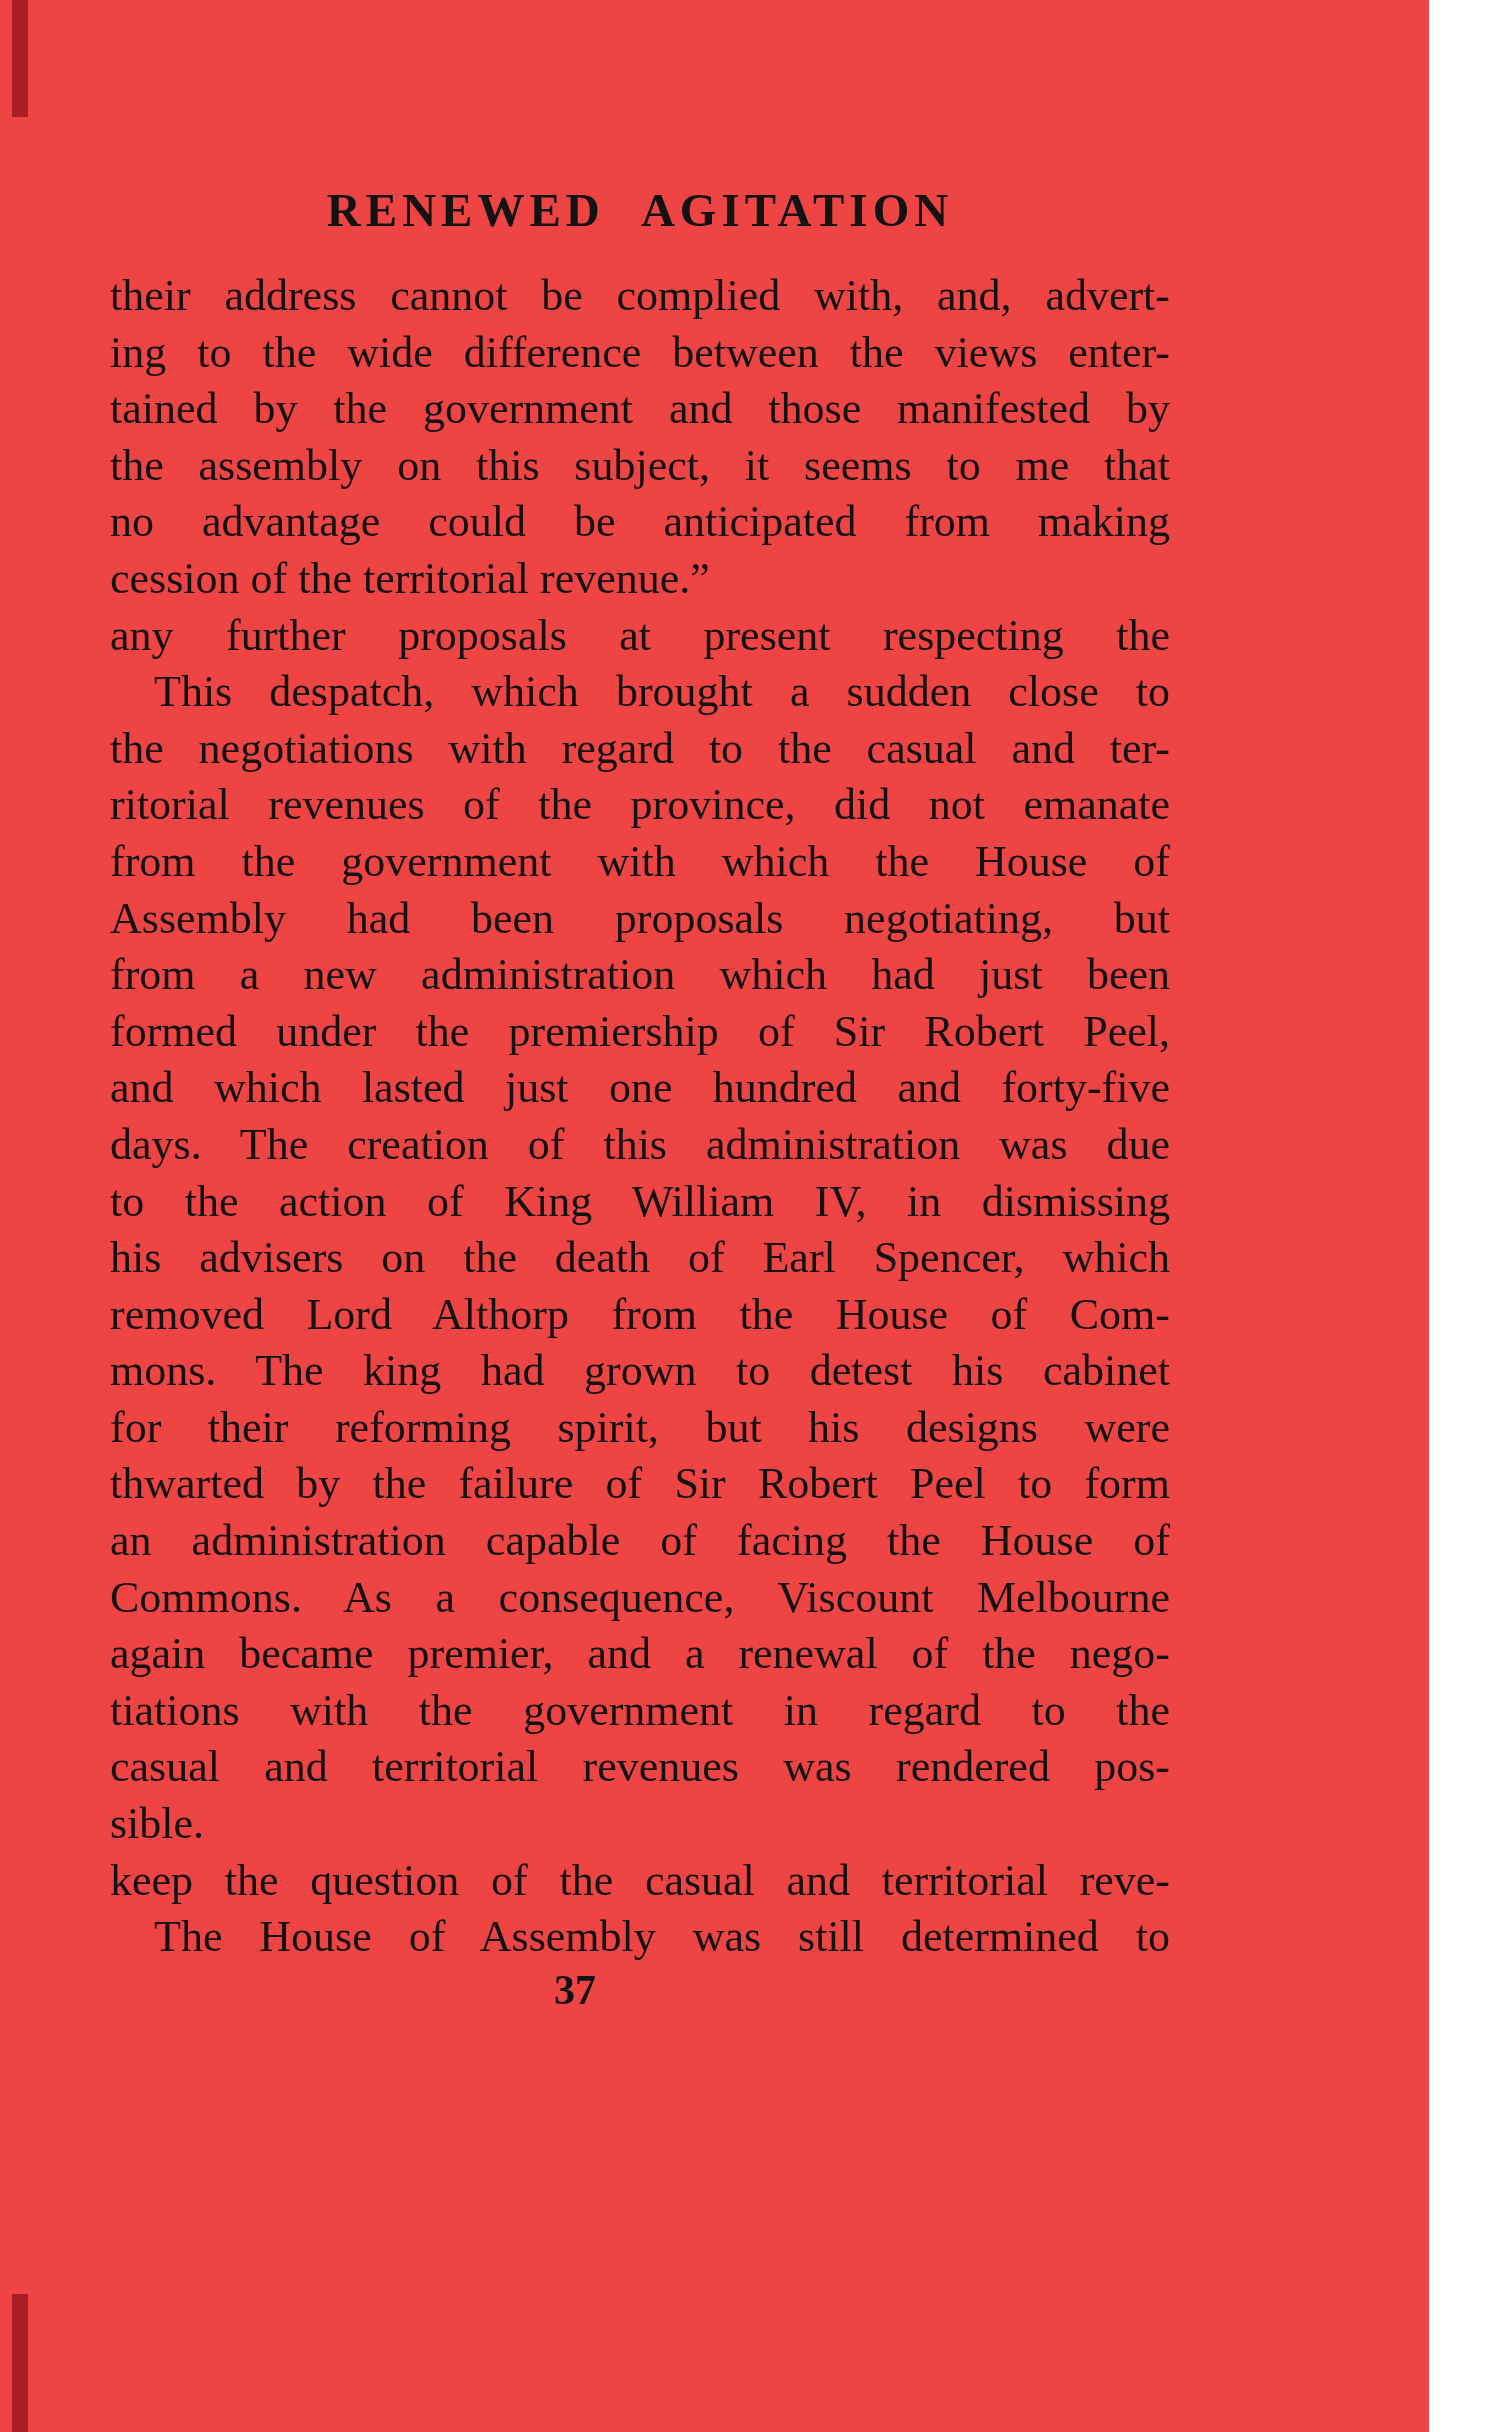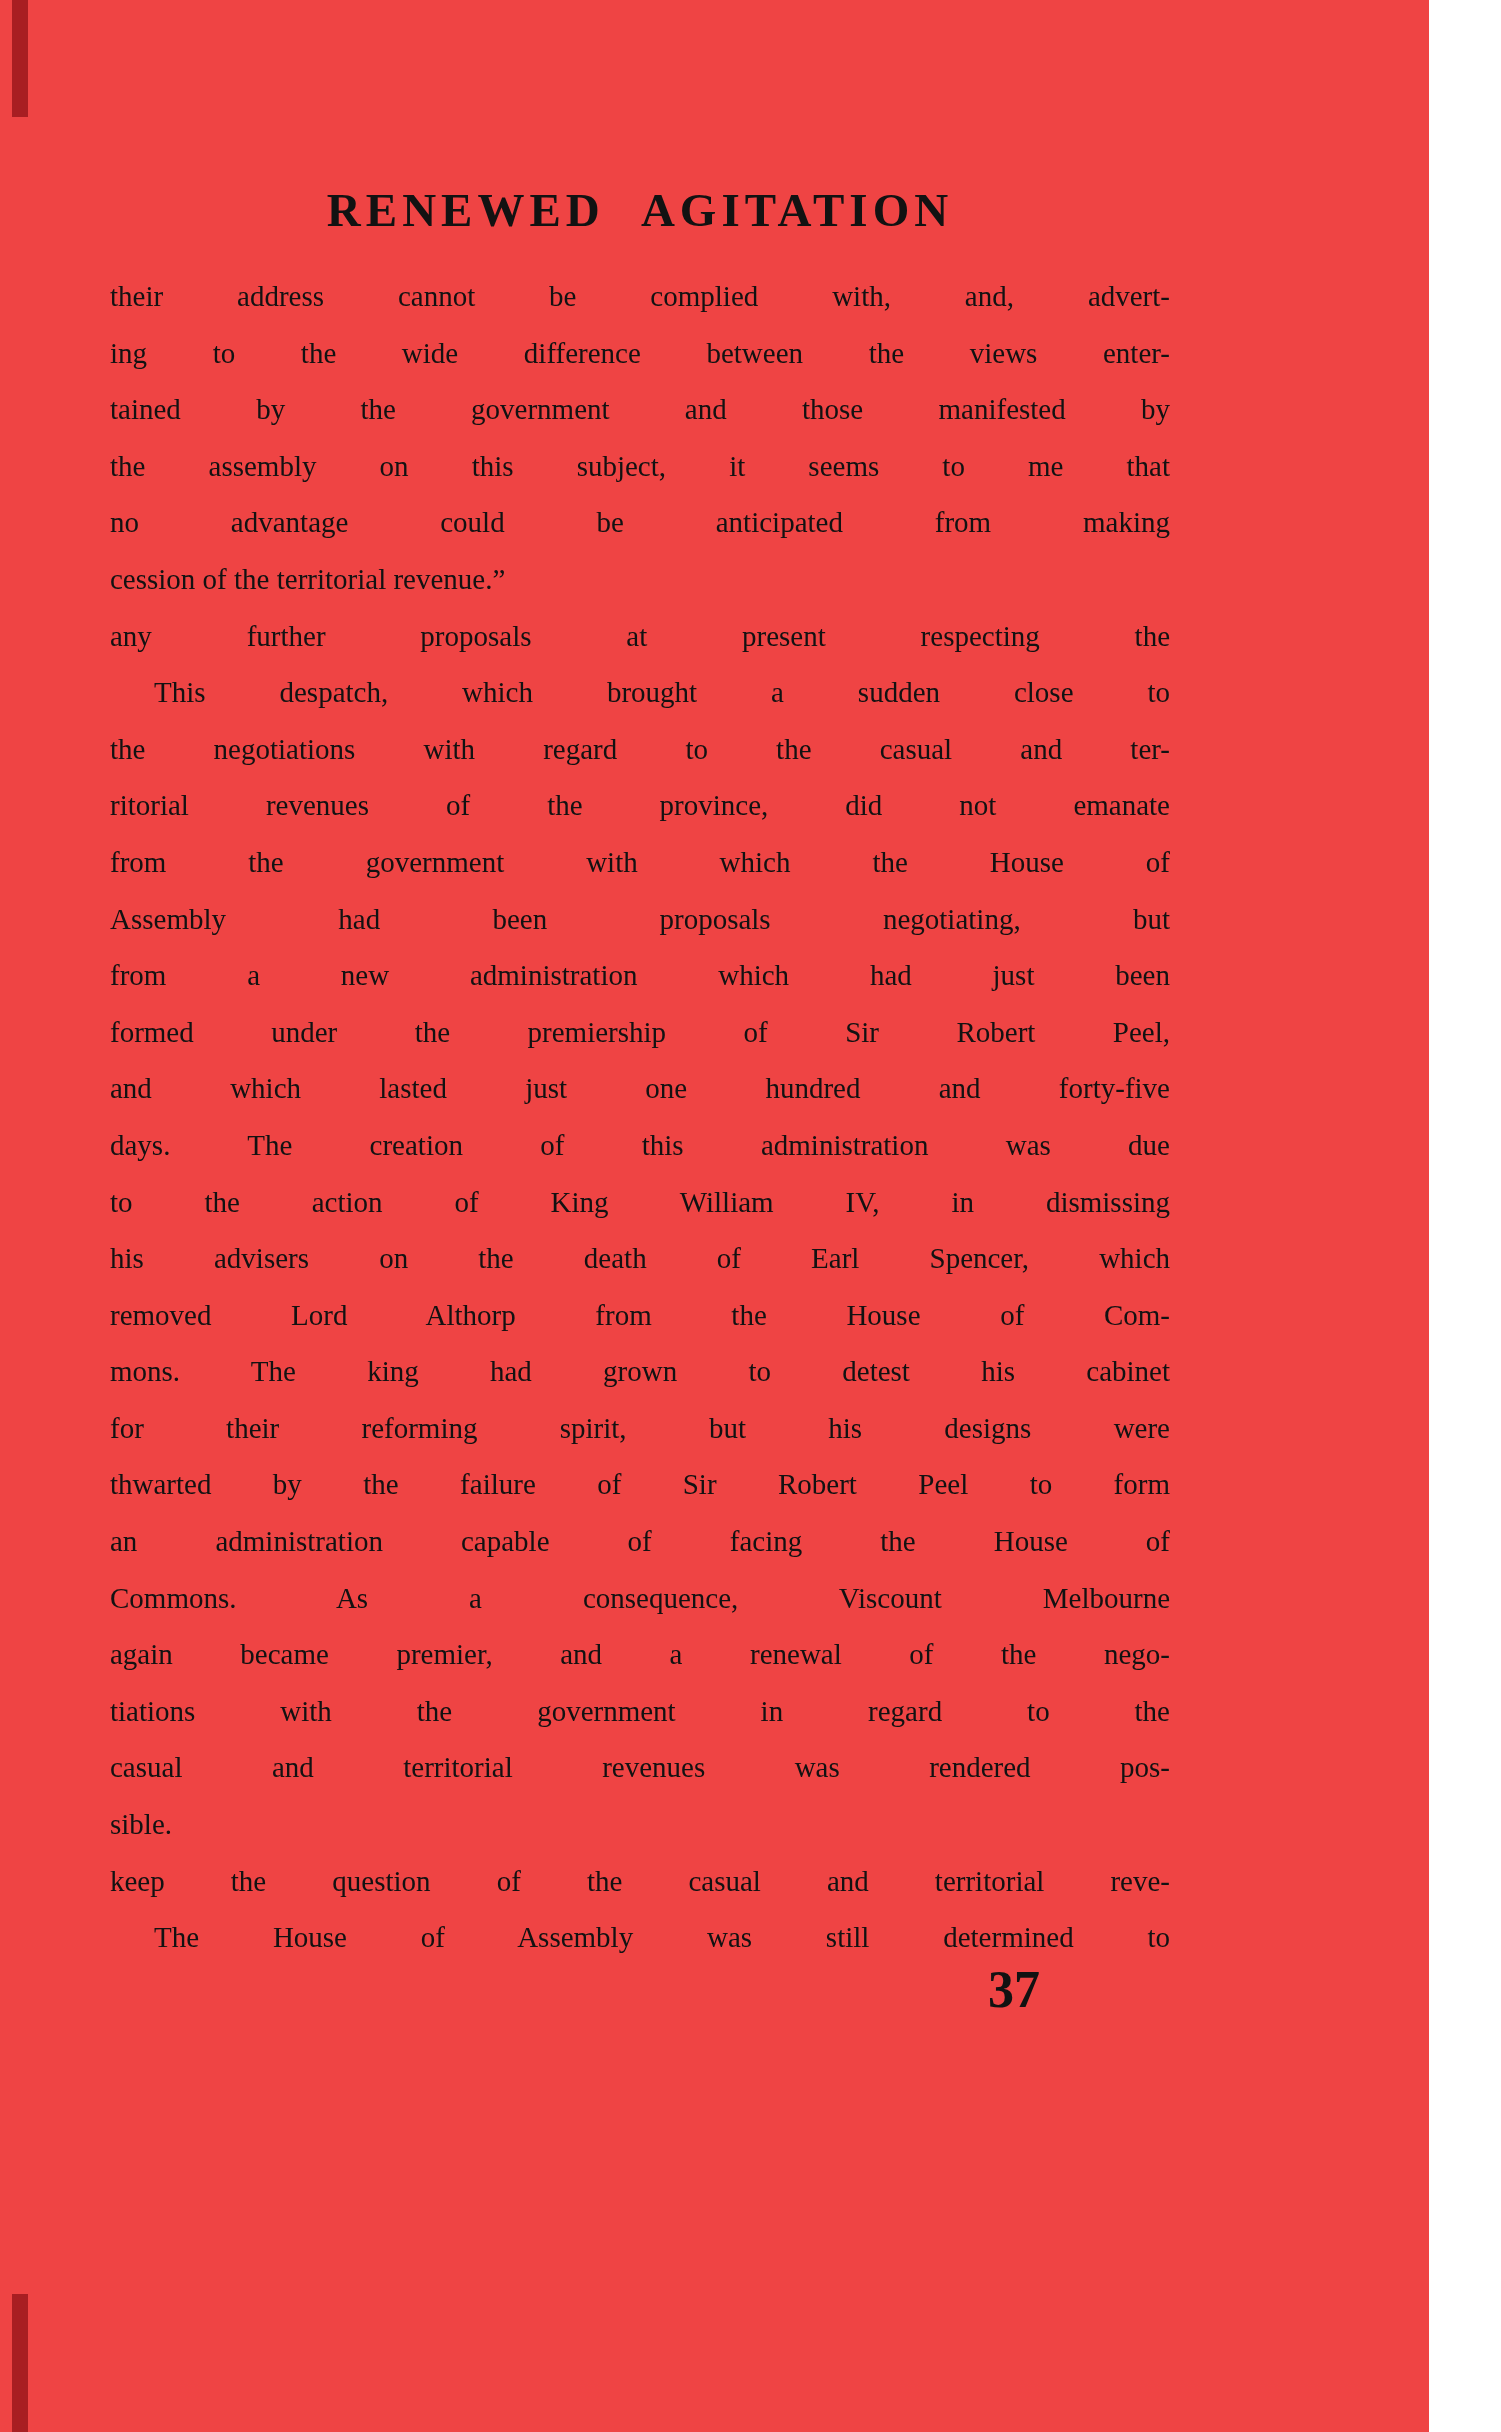--- a/index.html
+++ b/index.html
@@ -33,42 +33,42 @@
     font-weight: bold;
     letter-spacing: 5px;
     word-spacing: 22px;
     white-space: nowrap;
   }
   .body-text {
     position: absolute;
     left: 110px;
     top: 268px;
     width: 1060px;
-    font-size: 29px;
+    font-size: 44px;
     line-height: 56.6px;
   }
   .line {
     height: 56.6px;
     text-align: justify;
     text-align-last: justify;
     overflow: hidden;
   }
   .line.end {
     text-align-last: left;
   }
   .line.indent {
     text-indent: 44px;
   }
   .page-number {
     position: absolute;
     left: 110px;
     top: 1962px;
     width: 930px;
-    text-align: right;
-    font-size: 52px;
+    text-align: center;
+    font-size: 42px;
     font-weight: bold;
     line-height: 56px;
   }
 </style>
 </head>
 <body>
 
 <div class="page">
 
   <div class="scan-mark top" style="background: rgb(168, 30, 34);"></div>

